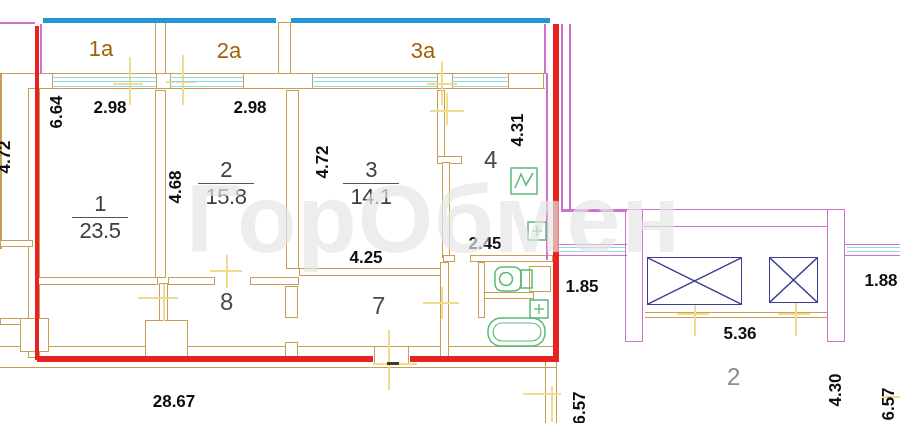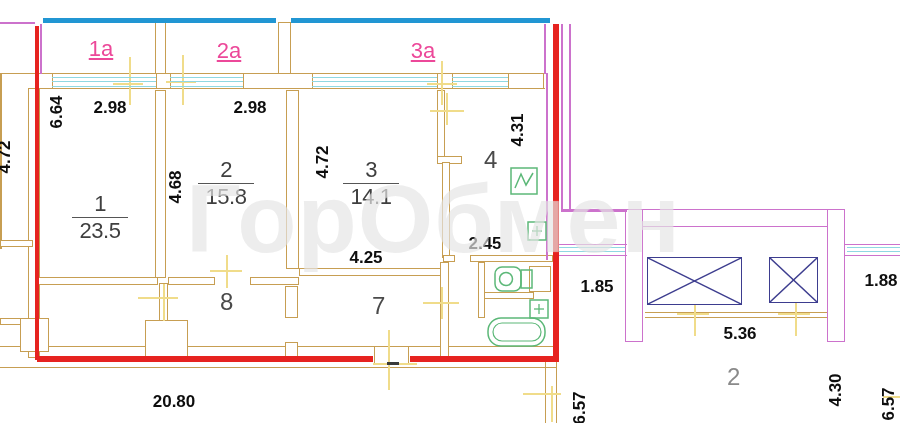--- a/index.html
+++ b/index.html
@@ -24,21 +24,21 @@
   .fix{position:absolute;z-index:20;}
   .dim{position:absolute;width:70px;text-align:center;font-weight:bold;font-size:17px;
        color:#0e0e0e;z-index:40;white-space:nowrap;}
   .dimv{transform:rotate(-90deg);}
   .rlabel{position:absolute;width:56px;text-align:center;color:#3f3f3f;font-size:22px;
           letter-spacing:-0.5px;z-index:40;line-height:1.08;}
   .rnum{display:block;border-bottom:1.3px solid #555;padding-bottom:1px;}
   .rarea{display:block;padding-top:1px;}
   .plain{position:absolute;color:#4a4a4a;font-size:24px;z-index:40;}
   .gray{color:#8a8a8a;}
-  .blabel{position:absolute;color:#ec4899;font-size:22px;z-index:40;text-decoration:underline;}
+  .blabel{position:absolute;color:#a16207;font-size:22px;z-index:40;}
   .wm{position:absolute;left:186px;top:163px;font-size:97px;font-weight:bold;
       color:rgba(175,175,175,0.22);text-shadow:0 0 1px rgba(255,255,255,0.6);
       letter-spacing:1px;white-space:nowrap;z-index:50;}
 </style>
 </head>
 <body>
 
 <div id="plan">
 
   <div class="wm">ГорОбмен</div>
@@ -220,21 +220,21 @@
 
   <div class="dim" style="left:75px;top:98px;">2.98</div>
   <div class="dim" style="left:215px;top:98px;">2.98</div>
   <div class="dim dimv" style="left:483px;top:120px;">4.31</div>
   <div class="dim dimv" style="left:22px;top:102px;">6.64</div>
   <div class="dim dimv" style="left:141px;top:177px;">4.68</div>
   <div class="dim dimv" style="left:288px;top:152px;">4.72</div>
   <div class="dim dimv" style="left:-30px;top:147px;">4.72</div>
   <div class="dim" style="left:331px;top:248px;">4.25</div>
   <div class="dim" style="left:450px;top:234px;">2.45</div>
-  <div class="dim" style="left:134px;top:392px;width:80px;">20.80</div>
-  <div class="dim" style="left:562px;top:277px;">1.85</div>
+  <div class="dim" style="left:134px;top:392px;width:80px;">28.67</div>
+  <div class="dim" style="left:547px;top:277px;">1.85</div>
   <div class="dim" style="left:705px;top:324px;">5.36</div>
   <div class="dim" style="left:846px;top:271px;">1.88</div>
   <div class="dim dimv" style="left:801px;top:380px;">4.30</div>
   <div class="dim dimv" style="left:545px;top:398px;">6.57</div>
   <div class="dim dimv" style="left:854px;top:394px;">6.57</div>
 
 </div>
 
 </body></html>

